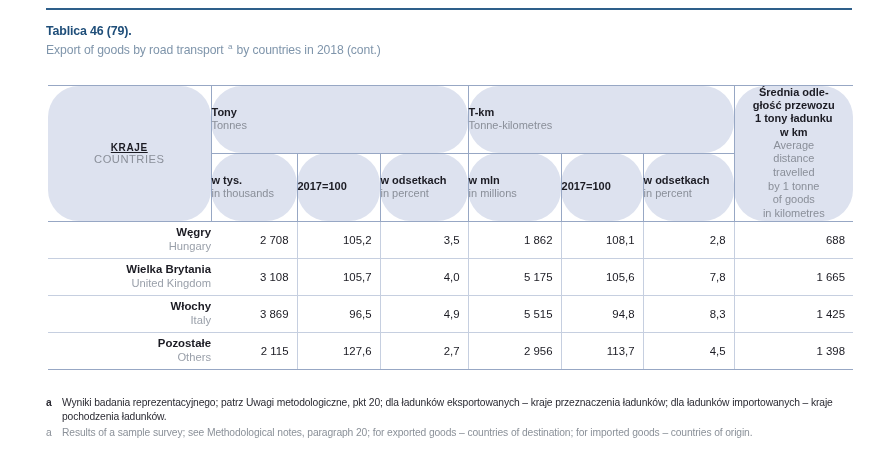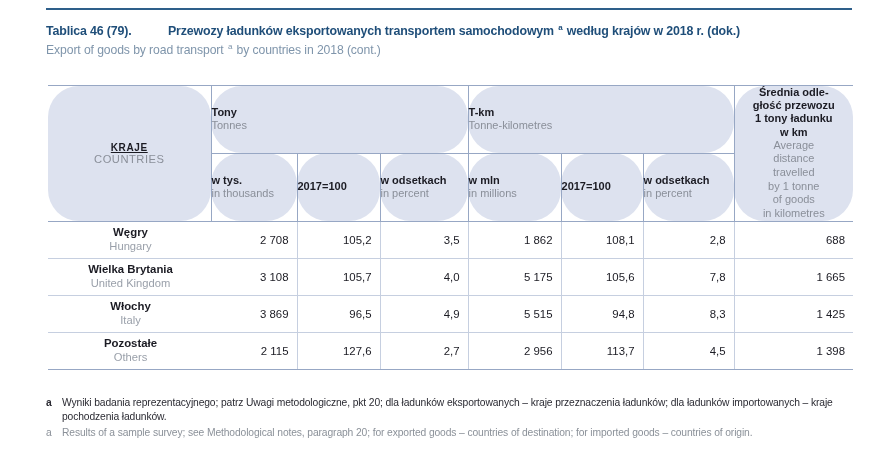--- a/index.html
+++ b/index.html
@@ -134,21 +134,21 @@
   
   .tbl tbody td {
     border-bottom: 1px solid #c6cfe0;
     height: 36px;
     background: #ffffff;
   }
   .tbl tbody tr:last-child td { border-bottom: 1px solid #97a7c4; }
 
   td.country {
     padding-left: 2px;
-    text-align: center;
+    text-align: right;
     line-height: 1.24;
   }
   td.country .pl-c {
     color: #1b1b23;
     font-weight: bold;
     font-size: 11.4px;
     display: block;
   }
   td.country .en-c {
     color: #9aa0aa;
@@ -192,21 +192,20 @@
 </head>
 <body>
 
 <div class="page">
 
   <div class="top-rule"></div>
 
   <div class="title-block">
     <div class="title-row pl">
       <span class="tbl-no">Tablica 46 (79).</span>
-      <span><span>Przewozy ładunków eksportowanych transportem samochodowym </span><sup class="fn">a</sup><span> według krajów w 2018 r.  (dok.)</span></span>
     </div>
     <div class="title-row en">
       <span><span>Export of goods by road transport </span><sup class="fn">a</sup><span> by countries in 2018  (cont.)</span></span>
     </div>
   </div>
 
   <table class="tbl">
     <colgroup>
       <col style="width:163px">
       <col style="width:86px">

